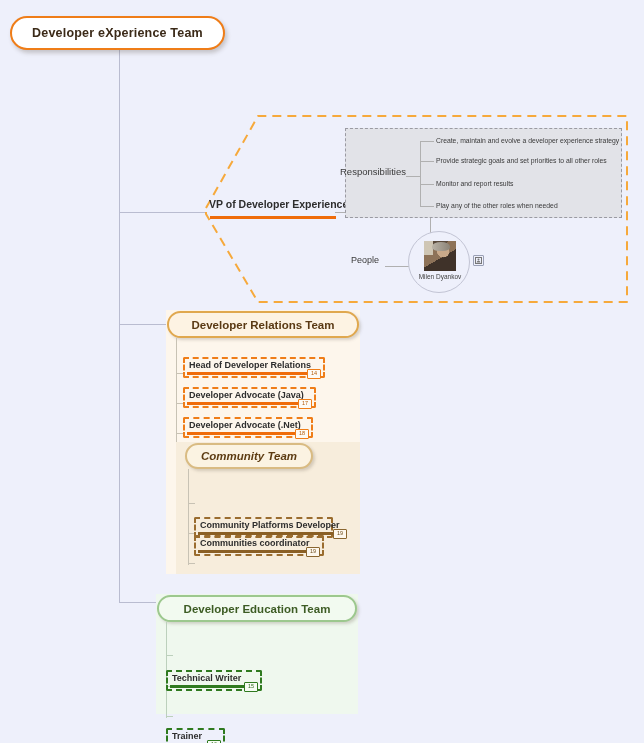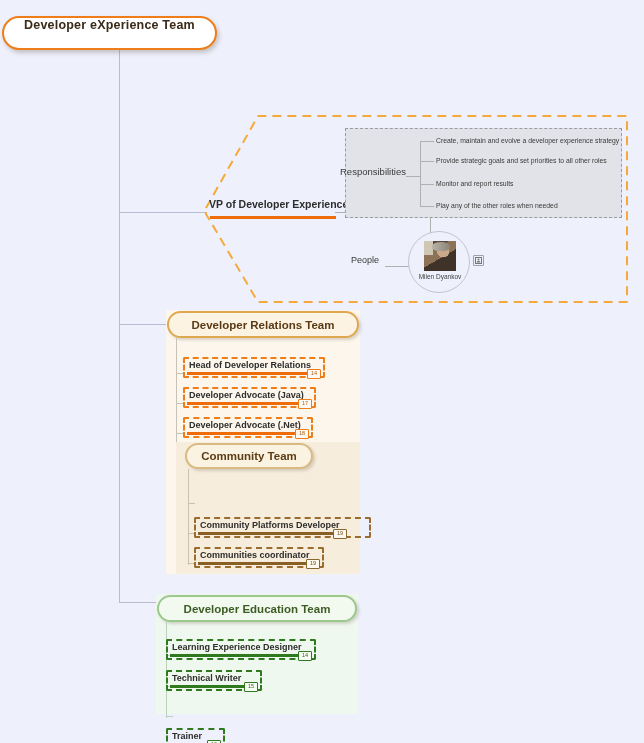--- a/index.html
+++ b/index.html
@@ -18,26 +18,26 @@
   .vline-sub{position:absolute;width:1px;background:#c8c2b4;}
   .hline-sub{position:absolute;height:1px;background:#c8c2b4;}
   .vline-g{position:absolute;width:1px;background:#bcd0bc;}
   .hline-g{position:absolute;height:1px;background:#bcd0bc;}
   .vline-d{position:absolute;width:1px;background:#b0b0b0;}
   .hline-d{position:absolute;height:1px;background:#b0b0b0;}
 
   
   .root-node{
     position:absolute;
-    left:2px;top:16px;width:215px;height:34px;
+    left:10px;top:16px;width:215px;height:34px;
     background:#ffffff;
     border:2px solid #ef7d18;
     border-radius:18px;
     box-shadow:2px 3px 4px rgba(90,80,70,.28);
-    display:flex;align-items:flex-start;justify-content:center;
+    display:flex;align-items:center;justify-content:center;
     box-sizing:border-box;
   }
   .root-node span{
     font-size:12.5px;font-weight:bold;color:#3b2a18;letter-spacing:.2px;
   }
 
   
   .vp-region{
     position:absolute;left:196px;top:114px;width:432px;height:190px;
   }
@@ -115,21 +115,21 @@
   
   .team-pill{
     position:absolute;box-sizing:border-box;
     border-radius:15px;
     display:flex;align-items:center;justify-content:center;
     box-shadow:2px 2px 3px rgba(110,100,85,.25);
   }
   .team-pill span{font-size:11.5px;font-weight:bold;color:#5a3a14;white-space:nowrap;}
   .pill-dr{left:167px;top:311px;width:192px;height:27px;background:#fdf3e3;border:2px solid #e0a84e;}
   .pill-ct{left:185px;top:443px;width:128px;height:26px;background:#fbf3e2;border:2px solid #d9bb82;}
-  .pill-ct span{color:#5d3c12;}
+  .pill-ct span{color:#5d3c12;font-style:italic;}
   .pill-de{left:157px;top:595px;width:200px;height:27px;background:#f2faf0;border:2px solid #9cc88e;}
   .pill-de span{color:#3d5c24;}
 
   
   .role{position:absolute;box-sizing:border-box;}
   .role .box{
     position:absolute;left:0;top:0;right:0;bottom:0;
     border:2px dashed #ef7d18;border-radius:2px;box-sizing:border-box;
   }
   .role .rlabel{
@@ -252,50 +252,44 @@
   <div class="team-pill pill-ct">
     <span>Community Team</span>
   </div>
 
   <div class="vline-sub" style="left:188px;top:469px;height:96px;"></div>
   <div class="hline-sub" style="left:188px;top:503px;width:7px;"></div>
   <div class="hline-sub" style="left:188px;top:533px;width:7px;"></div>
   <div class="hline-sub" style="left:188px;top:563px;width:7px;"></div>
 
 
-  <div class="role ct" style="left:194px;top:517px;width:177px;height:21px;">
+  <div class="role ct" style="left:194px;top:517px;width:139px;height:21px;">
     <div class="box"></div>
     <div class="rlabel">Community Platforms Developer</div>
     <div class="rbar" style="top:15px;width:137px;"></div>
     <div class="rbadge" style="left:139px;top:12px;">19</div>
   </div>
 
-  <div class="role ct" style="left:194px;top:547px;width:130px;height:21px;">
+  <div class="role ct" style="left:194px;top:535px;width:130px;height:21px;">
     <div class="box"></div>
     <div class="rlabel">Communities coordinator</div>
     <div class="rbar" style="top:15px;width:110px;"></div>
     <div class="rbadge" style="left:112px;top:12px;">19</div>
   </div>
 
   <div class="team-panel panel-de"></div>
   <div class="team-pill pill-de">
     <span>Developer Education Team</span>
   </div>
 
   <div class="vline-g" style="left:166px;top:622px;height:96px;"></div>
   <div class="hline-g" style="left:166px;top:655px;width:7px;"></div>
   <div class="hline-g" style="left:166px;top:686px;width:7px;"></div>
   <div class="hline-g" style="left:166px;top:716px;width:7px;"></div>
 
-  <div class="role de" style="left:166px;top:639px;width:150px;height:21px;">
-    <div class="box"></div>
-    <div class="rlabel">Learning Experience Designer</div>
-    <div class="rbar" style="top:15px;width:130px;"></div>
-    <div class="rbadge" style="left:132px;top:12px;">14</div>
-  </div>
 
   <div class="role de" style="left:166px;top:670px;width:96px;height:21px;">
     <div class="box"></div>
     <div class="rlabel">Technical Writer</div>
     <div class="rbar" style="top:15px;width:76px;"></div>
     <div class="rbadge" style="left:78px;top:12px;">15</div>
   </div>
 
   <div class="role de" style="left:166px;top:700px;width:59px;height:21px;margin-top:28px;">
     <div class="box"></div>

